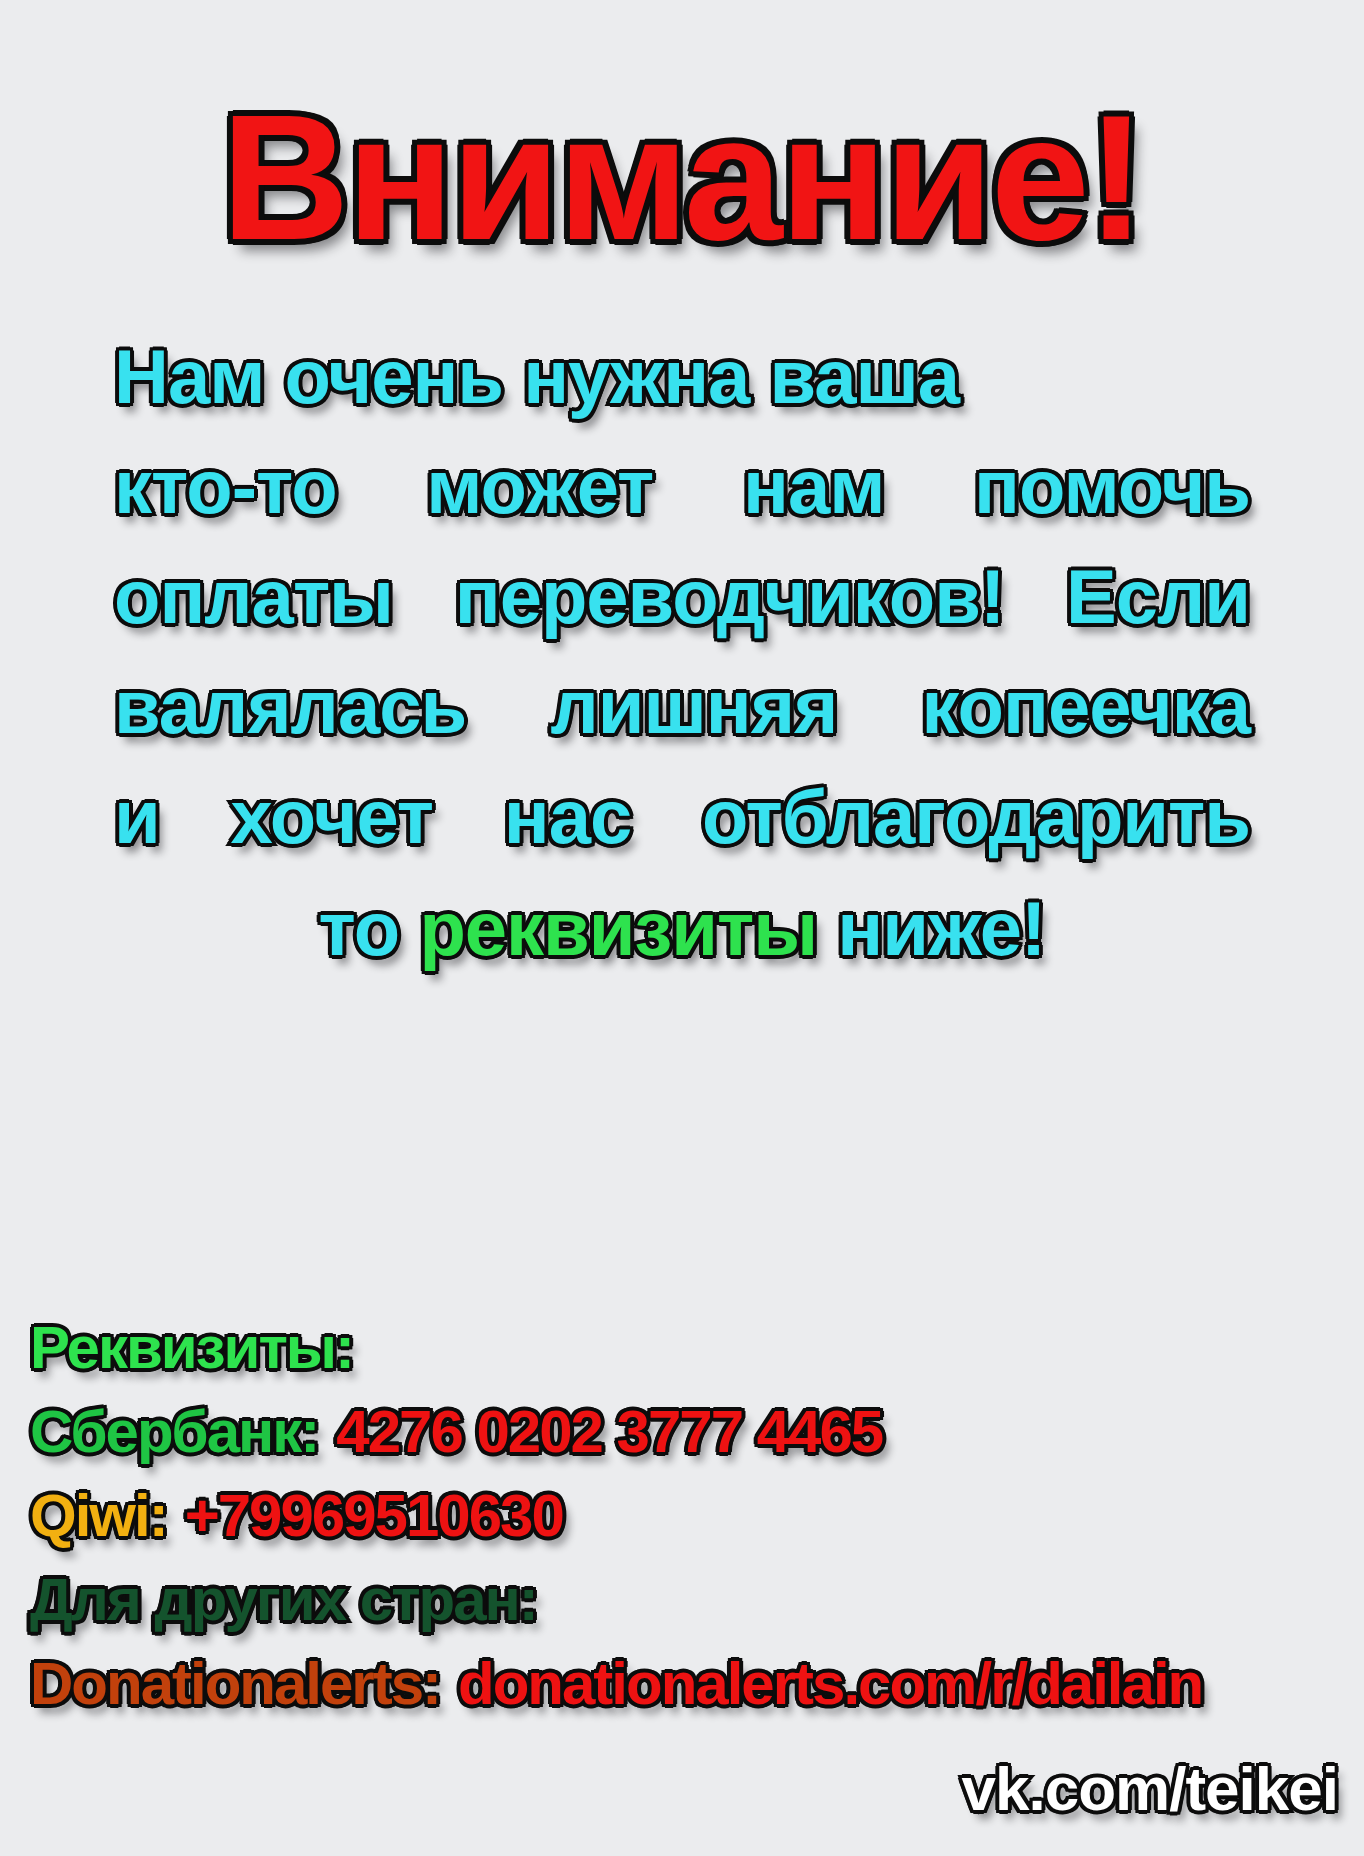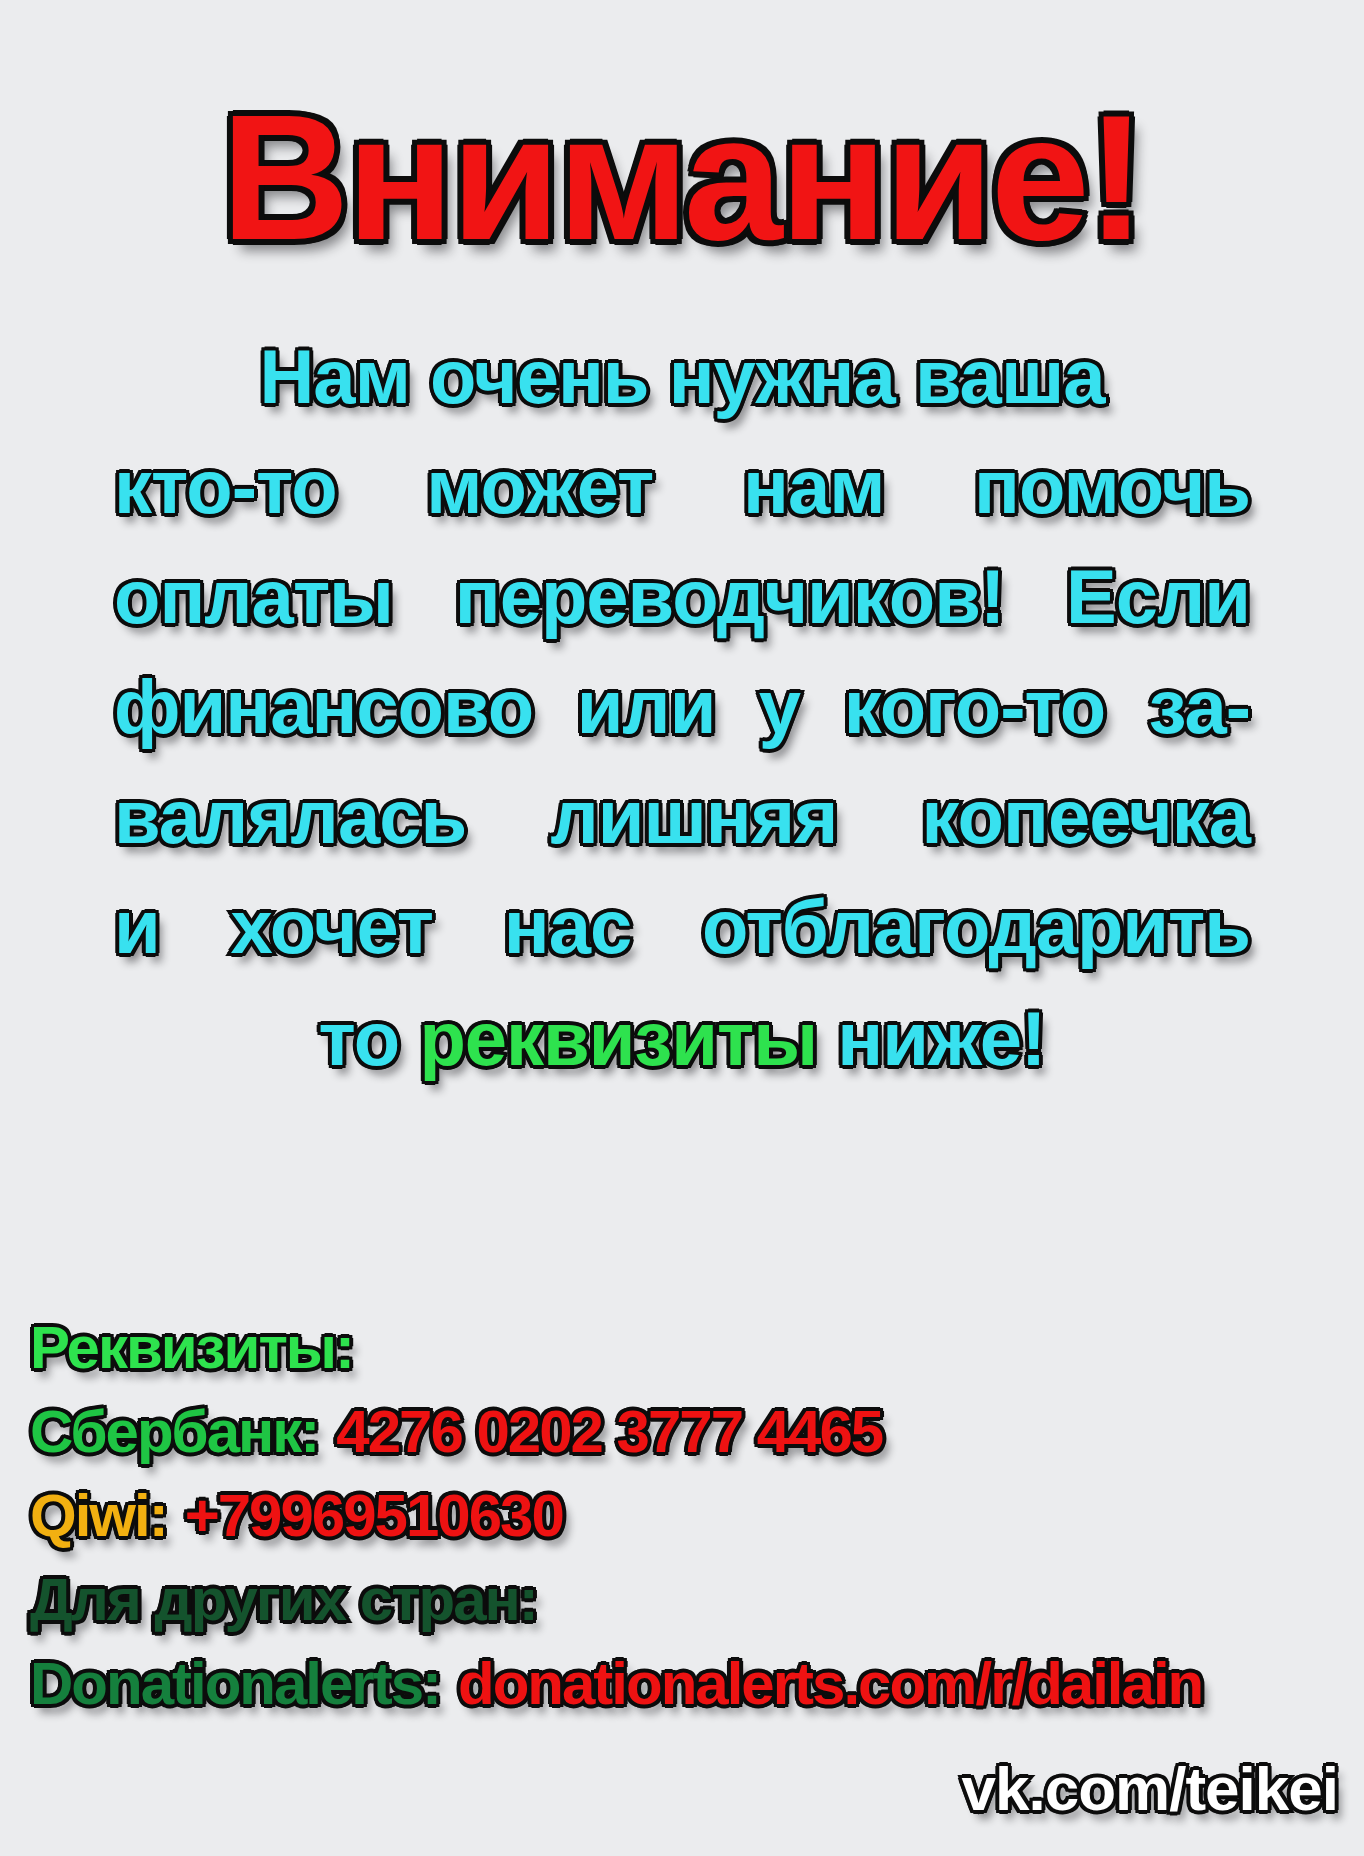--- a/index.html
+++ b/index.html
@@ -41,21 +41,21 @@
 
   .body-text {
     position: absolute;
     top: 322px; left: 114px;
     width: 1136px;
     font-size: 76px;
     line-height: 110px;
     letter-spacing: -1px;
   }
   .body-text .line { width: 100%; }
-  .line.center  { text-align: center; }
+  .line.center  { text-align: left; }
   .line.justify { text-align: justify; text-align-last: justify; }
   .line.last    { text-align: center; white-space: pre; margin-top: 2px; }
 
   .requisites {
     position: absolute;
     top: 1306px; left: 30px; right: 20px;
     font-size: 60px;
     line-height: 84px;
     letter-spacing: -2px;
     white-space: nowrap;
@@ -73,37 +73,36 @@
 </style>
 </head>
 <body style="background-color: rgb(235, 236, 238);">
 
 <h1 class="title stroked-heavy" style="color: rgb(241, 20, 20);">Внимание!</h1>
 
 <div class="body-text stroked" style="color: rgb(56, 225, 239);">
   <div class="line center">Нам очень нужна ваша</div>
   <div class="line justify">кто-то может нам помочь</div>
   <div class="line justify">оплаты переводчиков! Если</div>
-  <div class="line justify">финансово или у кого-то за-</div>
   <div class="line justify">валялась лишняя копеечка</div>
   <div class="line justify">и хочет нас отблагодарить</div>
   <div class="line last"><span>то </span><span style="color: rgb(46, 226, 78);">реквизиты</span><span> ниже!</span></div>
 </div>
 
 <div class="requisites stroked">
   <div class="req-line">
     <span style="color: rgb(46, 226, 78);">Реквизиты:</span>
   </div>
   <div class="req-line">
     <span class="req-label" style="color: rgb(31, 197, 68);">Сбербанк:</span><span class="req-value" style="color: rgb(238, 18, 18);">4276 0202 3777 4465</span>
   </div>
   <div class="req-line">
     <span class="req-label" style="color: rgb(242, 176, 17); margin-top: 17px;">Qiwi:</span><span class="req-value" style="color: rgb(238, 18, 18);">+79969510630</span>
   </div>
   <div class="req-line">
     <span class="req-label" style="color: #14532d;">Для других стран:</span>
   </div>
   <div class="req-line">
-    <span class="req-label" style="color: #15803d;">Donationalerts:</span><span class="req-value" style="color: rgb(238, 18, 18);">donationalerts.com/r/dailain</span>
+    <span class="req-label" style="color: #c2410c;">Donationalerts:</span><span class="req-value" style="color: rgb(238, 18, 18);">donationalerts.com/r/dailain</span>
   </div>
 </div>
 
 <div class="footer stroked" style="color: rgb(255, 255, 255);">vk.com/teikei</div>
 
 </body></html>

